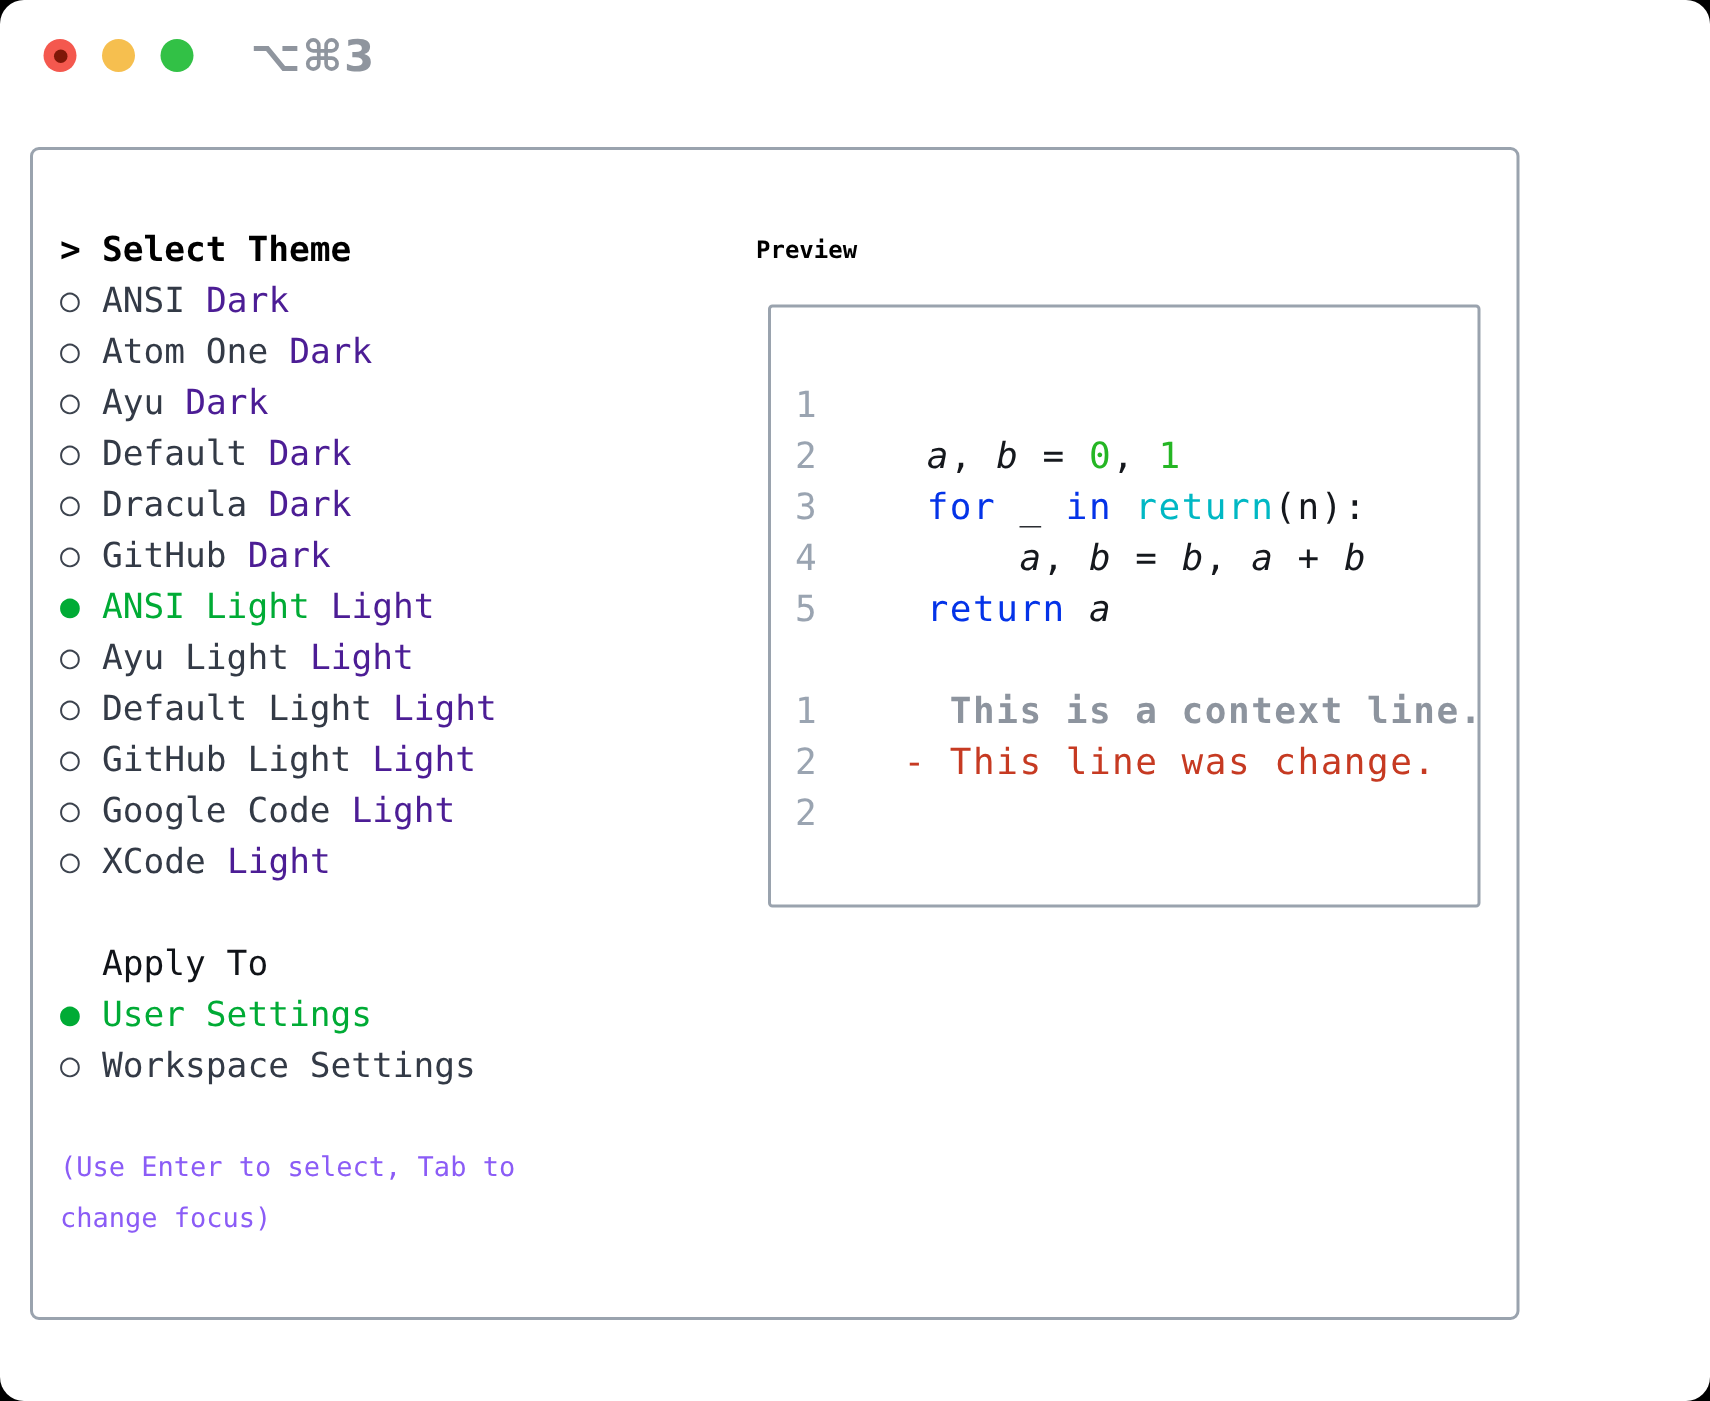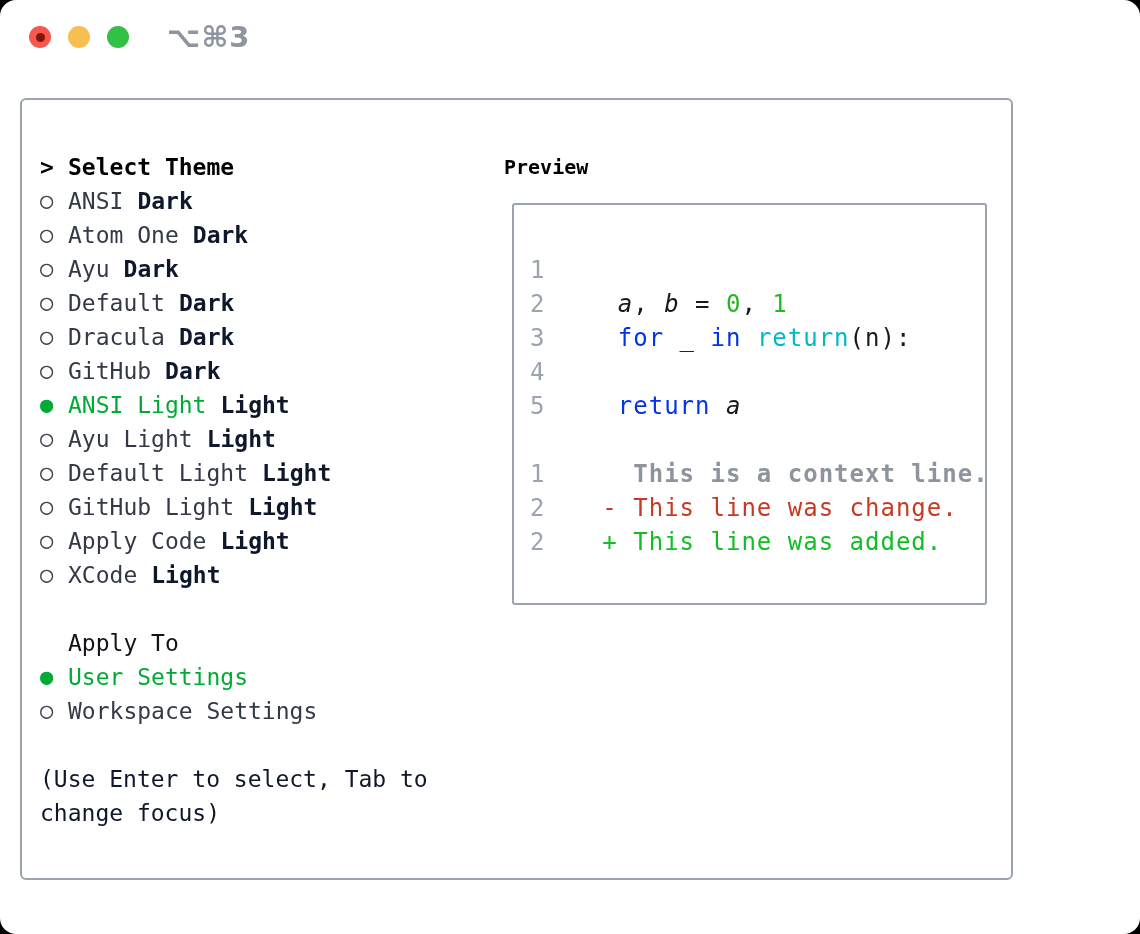--- a/index.html
+++ b/index.html
@@ -33,29 +33,29 @@
   
   .left-col{position:absolute;left:18px;top:50px;width:440px;}
   .row{height:34px;line-height:34px;font-size:23px;display:flex;align-items:center;white-space:pre;}
   .slot{width:28px;flex:none;height:34px;line-height:34px;}
   .radio{color:#3c434e;font-size:22px;}
   .radio.on{color:#00ab35;}
   .caret{color:#000;font-weight:bold;}
   .list-title{font-weight:bold;color:#000;}
   .t-name{color:#333a46;}
   .row.selected .t-name{color:#00ab35;text-align:center;}
-  .t-variant{color:#0f172a;margin-left:14px;font-weight:bold;}
+  .t-variant{color:#4c1d95;margin-left:14px;}
   .apply-title{color:#101318;padding-left:28px;}
   .a-label{color:#333a46;}
   .row.selected .a-label{color:#00ab35;text-align:center;}
-  .help{font-size:23px;line-height:34px;height:34px;color:#0f172a;white-space:pre;}
+  .help{font-size:18px;line-height:34px;height:34px;color:#8b5cf6;white-space:pre;}
   .spacer{height:34px;}
   
   .right-col{position:absolute;left:482px;top:50px;}
-  .preview-title{height:34px;line-height:34px;font-size:20px;font-weight:bold;color:#000;}
+  .preview-title{height:34px;line-height:34px;font-size:16px;font-weight:bold;color:#000;}
   .preview-box{
     margin-left:8px;margin-top:19px;width:475px;height:402px;box-sizing:border-box;
     border:2px solid #9aa3ae;border-radius:3px;background:#fff;
     padding:48px 0 0 16px;overflow:hidden;
   }
   .code-line{display:flex;height:34px;line-height:34px;font-size:24px;letter-spacing:1px;white-space:pre;}
   .gutter{width:17px;flex:none;color:#9aa4b1;margin-right:9px;}
   .c-pl{color:#15181d;}
   .c-kw{color:#0433e8;}
   .c-num{color:#25b624;}
@@ -133,21 +133,21 @@
     <span class="t-name">Default Light</span>
     <span class="t-variant">Light</span>
   </div>
           <div class="row">
     <span class="slot radio">○</span>
     <span class="t-name">GitHub Light</span>
     <span class="t-variant">Light</span>
   </div>
           <div class="row">
     <span class="slot radio">○</span>
-    <span class="t-name">Apply Code</span>
+    <span class="t-name">Google Code</span>
     <span class="t-variant">Light</span>
   </div>
           <div class="row">
     <span class="slot radio">○</span>
     <span class="t-name">XCode</span>
     <span class="t-variant">Light</span>
   </div>
         </div>
 
       <div class="spacer"></div>
@@ -181,39 +181,39 @@
             <div class="code-line">
     <span class="gutter">2</span>
     <span class="content"><span class="c-pl">    </span><span class="c-var">a</span><span class="c-pl">, </span><span class="c-var">b</span><span class="c-pl"> = </span><span class="c-num">0</span><span class="c-pl">, </span><span class="c-num">1</span></span>
   </div>
             <div class="code-line">
     <span class="gutter">3</span>
     <span class="content"><span class="c-pl">    </span><span class="c-kw">for</span><span class="c-pl"> _ </span><span class="c-kw">in</span><span class="c-pl"> </span><span class="c-cy">return</span><span class="c-pl">(n):</span></span>
   </div>
             <div class="code-line">
     <span class="gutter">4</span>
+    <span class="content"><span class="c-pl">        </span><span class="c-var">a</span><span class="c-pl">, </span><span class="c-var">b</span><span class="c-pl"> = </span><span class="c-var">b</span><span class="c-pl">, </span><span class="c-var">a</span><span class="c-pl"> + </span><span class="c-var">b</span></span>
   </div>
             <div class="code-line">
     <span class="gutter">5</span>
     <span class="content"><span class="c-pl">    </span><span class="c-kw">return</span><span class="c-pl"> </span><span class="c-var">a</span></span>
   </div>
             <div class="code-line">
     <span class="gutter"></span>
     <span class="content"></span>
   </div>
             <div class="code-line">
     <span class="gutter">1</span>
     <span class="content"><span class="c-ctx">     This is a context line.</span></span>
   </div>
             <div class="code-line">
     <span class="gutter">2</span>
     <span class="content"><span class="c-del">   - This line was change.</span></span>
   </div>
             <div class="code-line">
     <span class="gutter">2</span>
-    <span class="content"><span class="c-add">   + This line was added.</span></span>
   </div>
           </div>
       </div>
     </div>
 
   </div>
 </div>
 
 </body></html>

